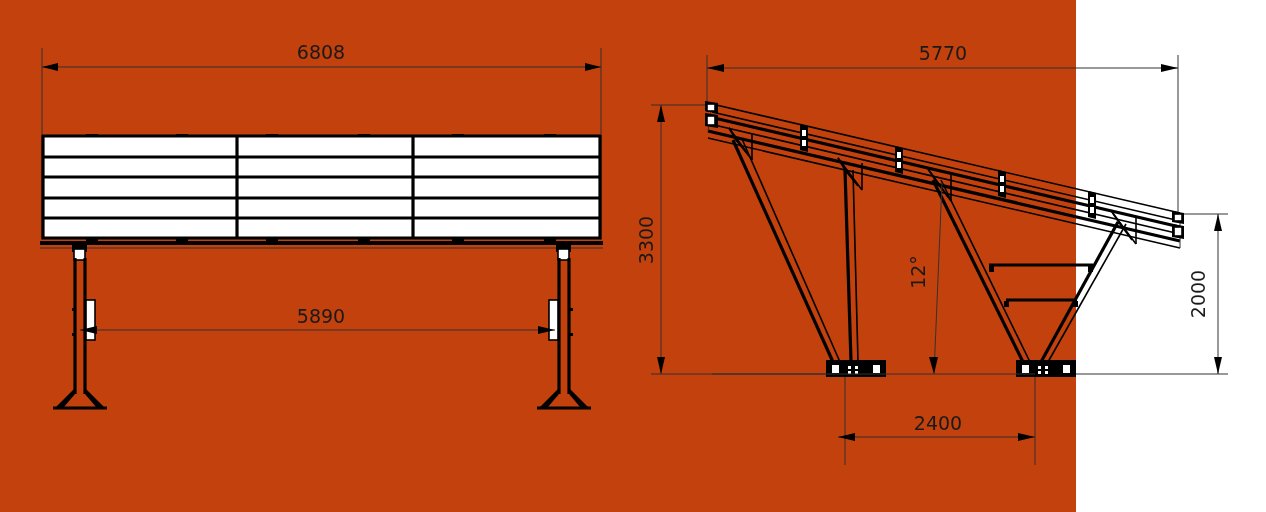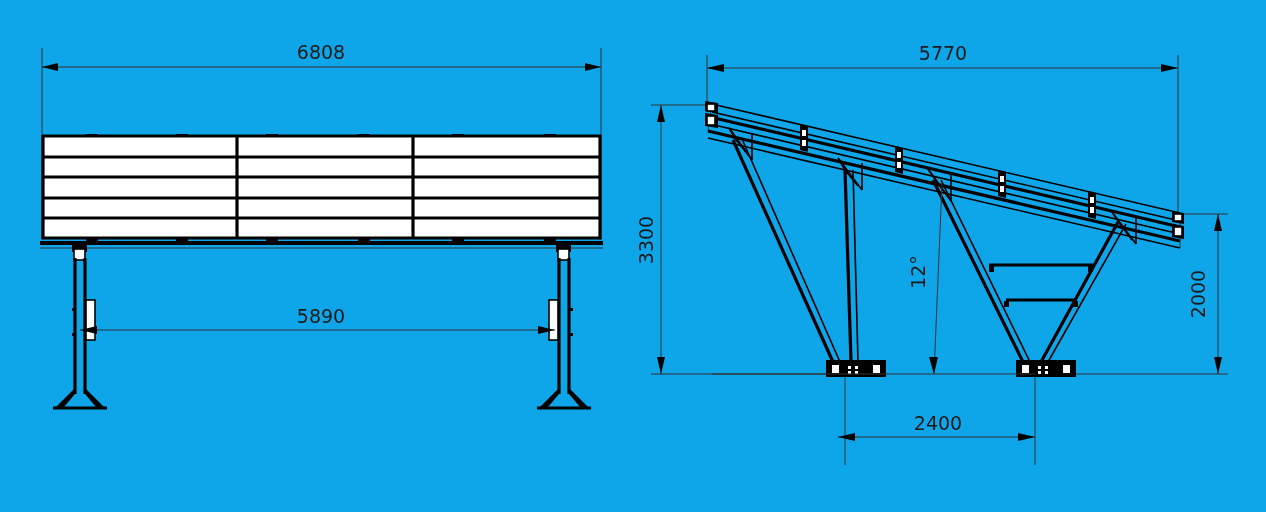--- a/index.html
+++ b/index.html
@@ -9,23 +9,23 @@
     background: #ffffff;
   }
   body {
     width: 1266px;
     height: 512px;
     overflow: hidden;
     font-family: "DejaVu Sans", "Liberation Sans", sans-serif;
   }
   #drawing-root {
     position: relative;
-    width: 1266px;
+    width: 1076px;
     height: 512px;
-    background: #0ea5e9;
+    background: #c2410c;
   }
   svg.cad {
     display: block;
     position: absolute;
     top: 0;
     left: 0;
   }
   .dim-text {
     font-family: "DejaVu Sans", "Liberation Sans", sans-serif;
     font-size: 19px;

